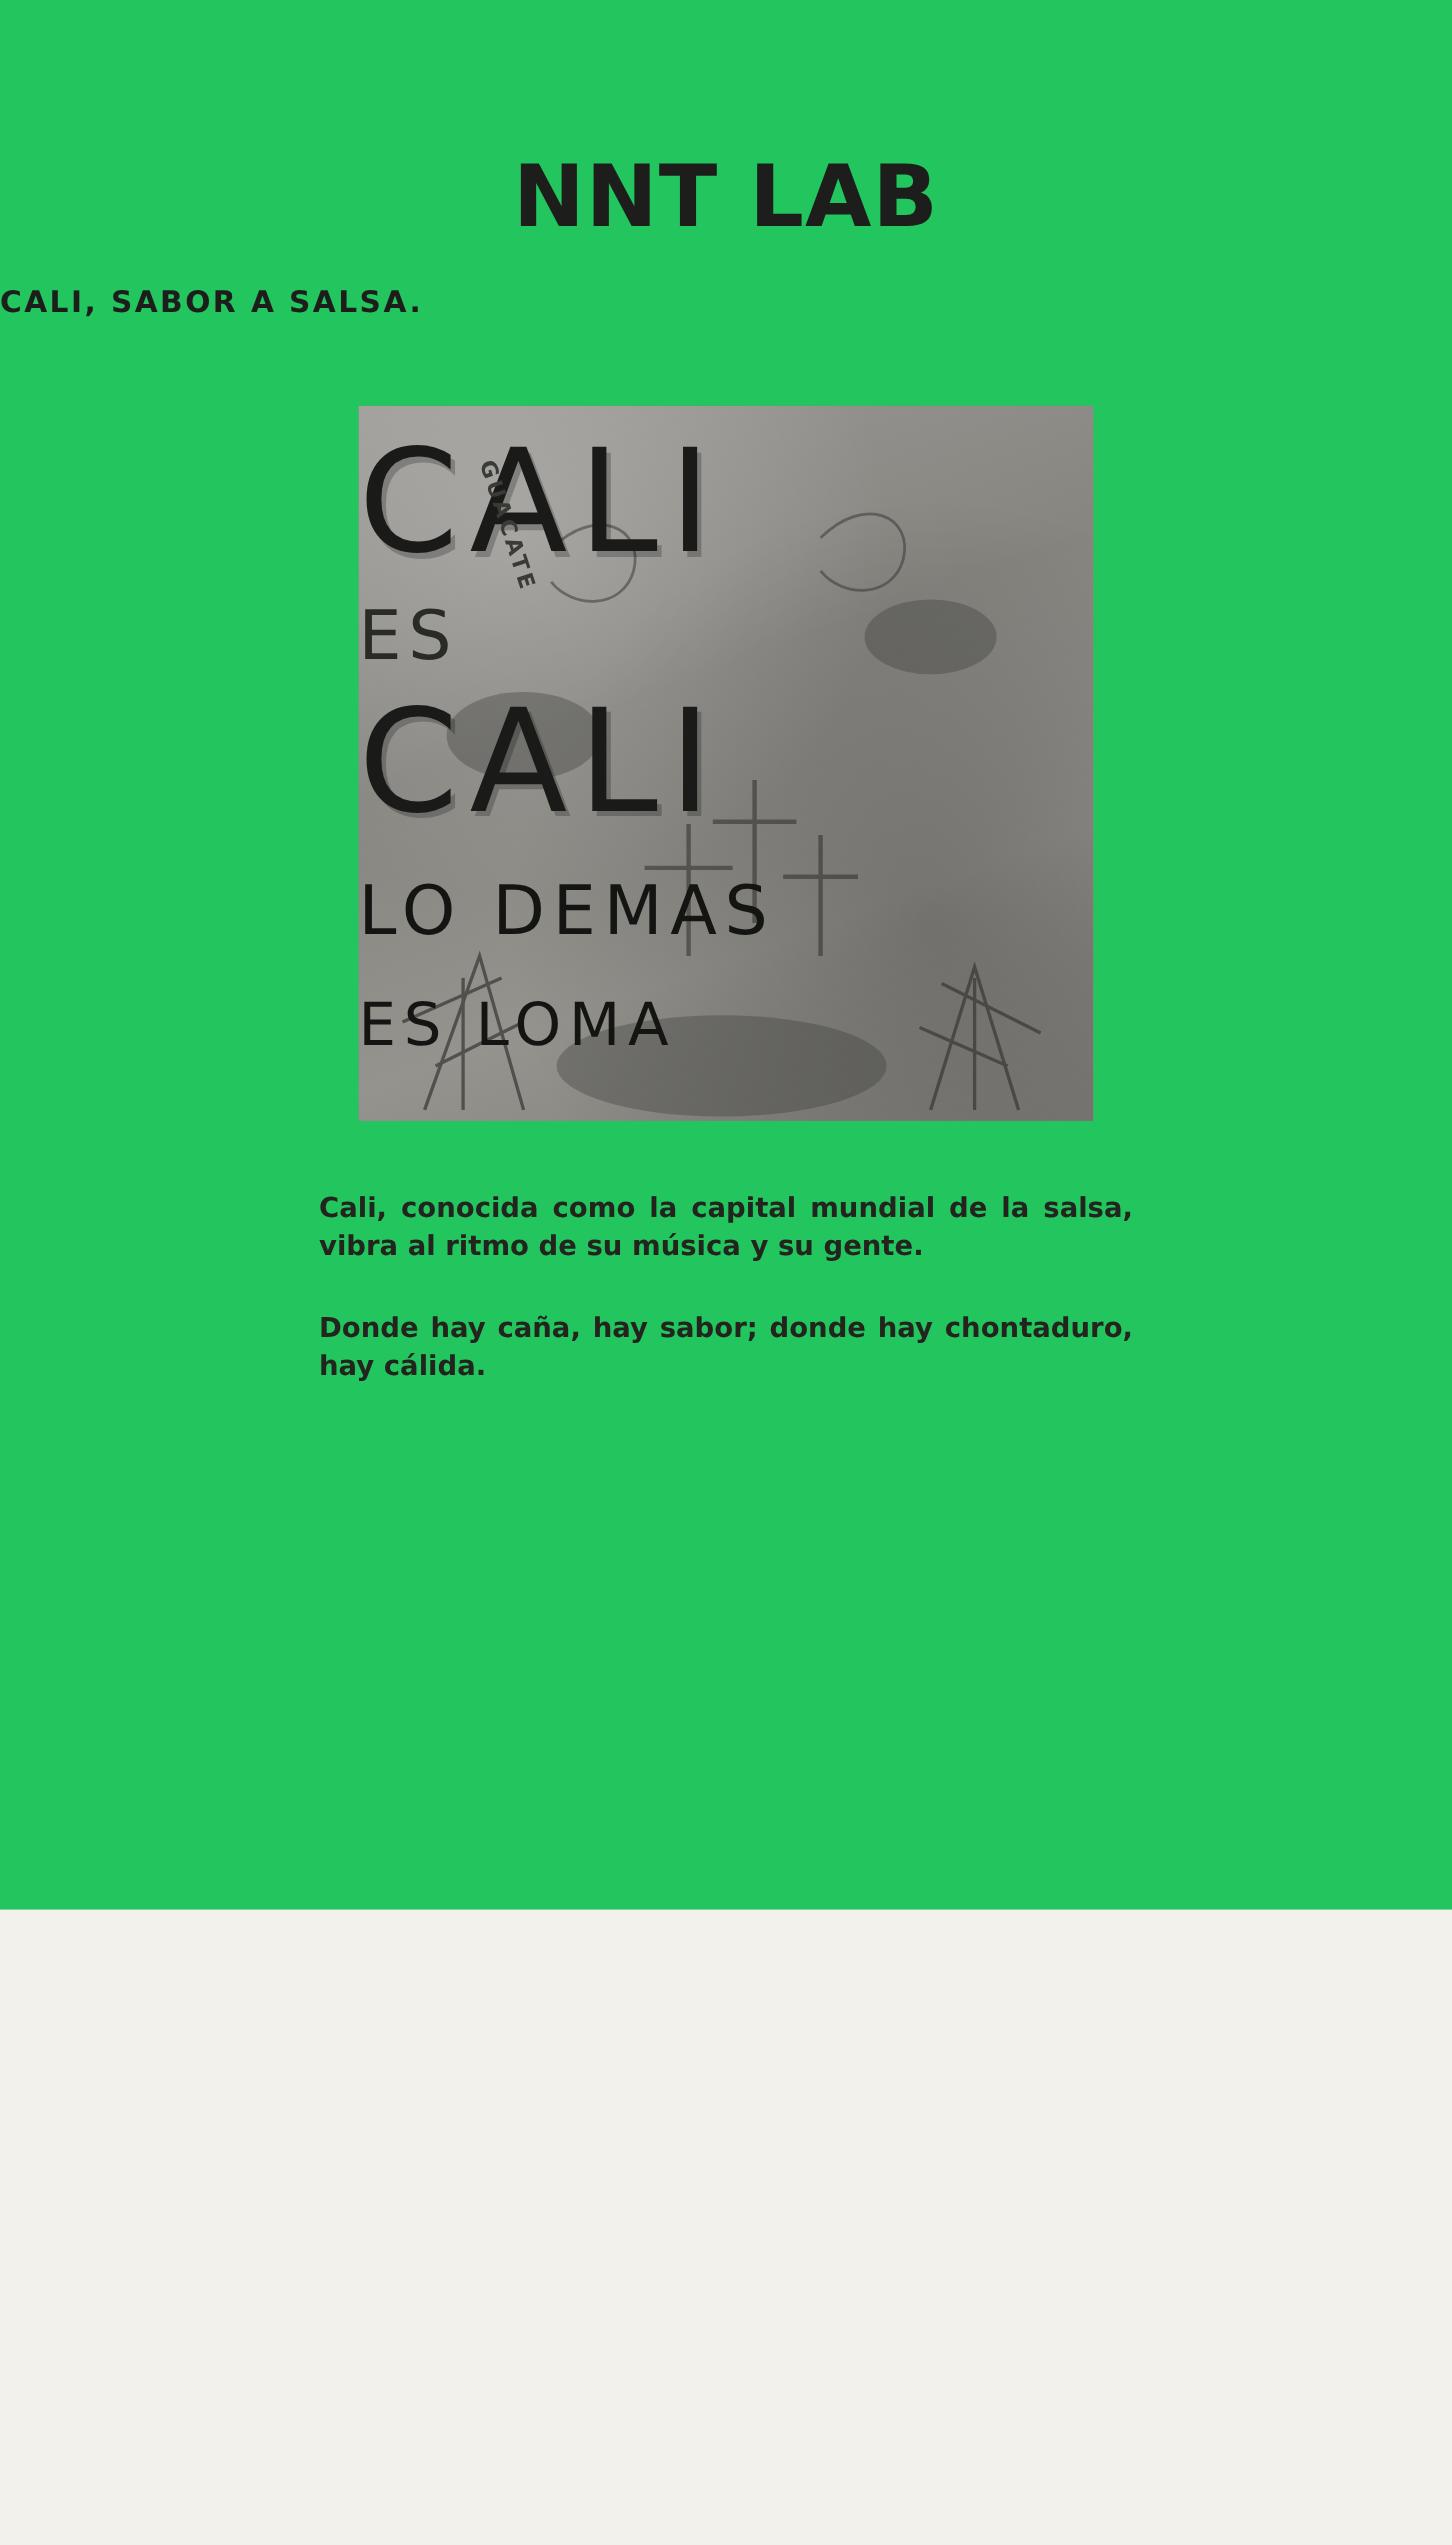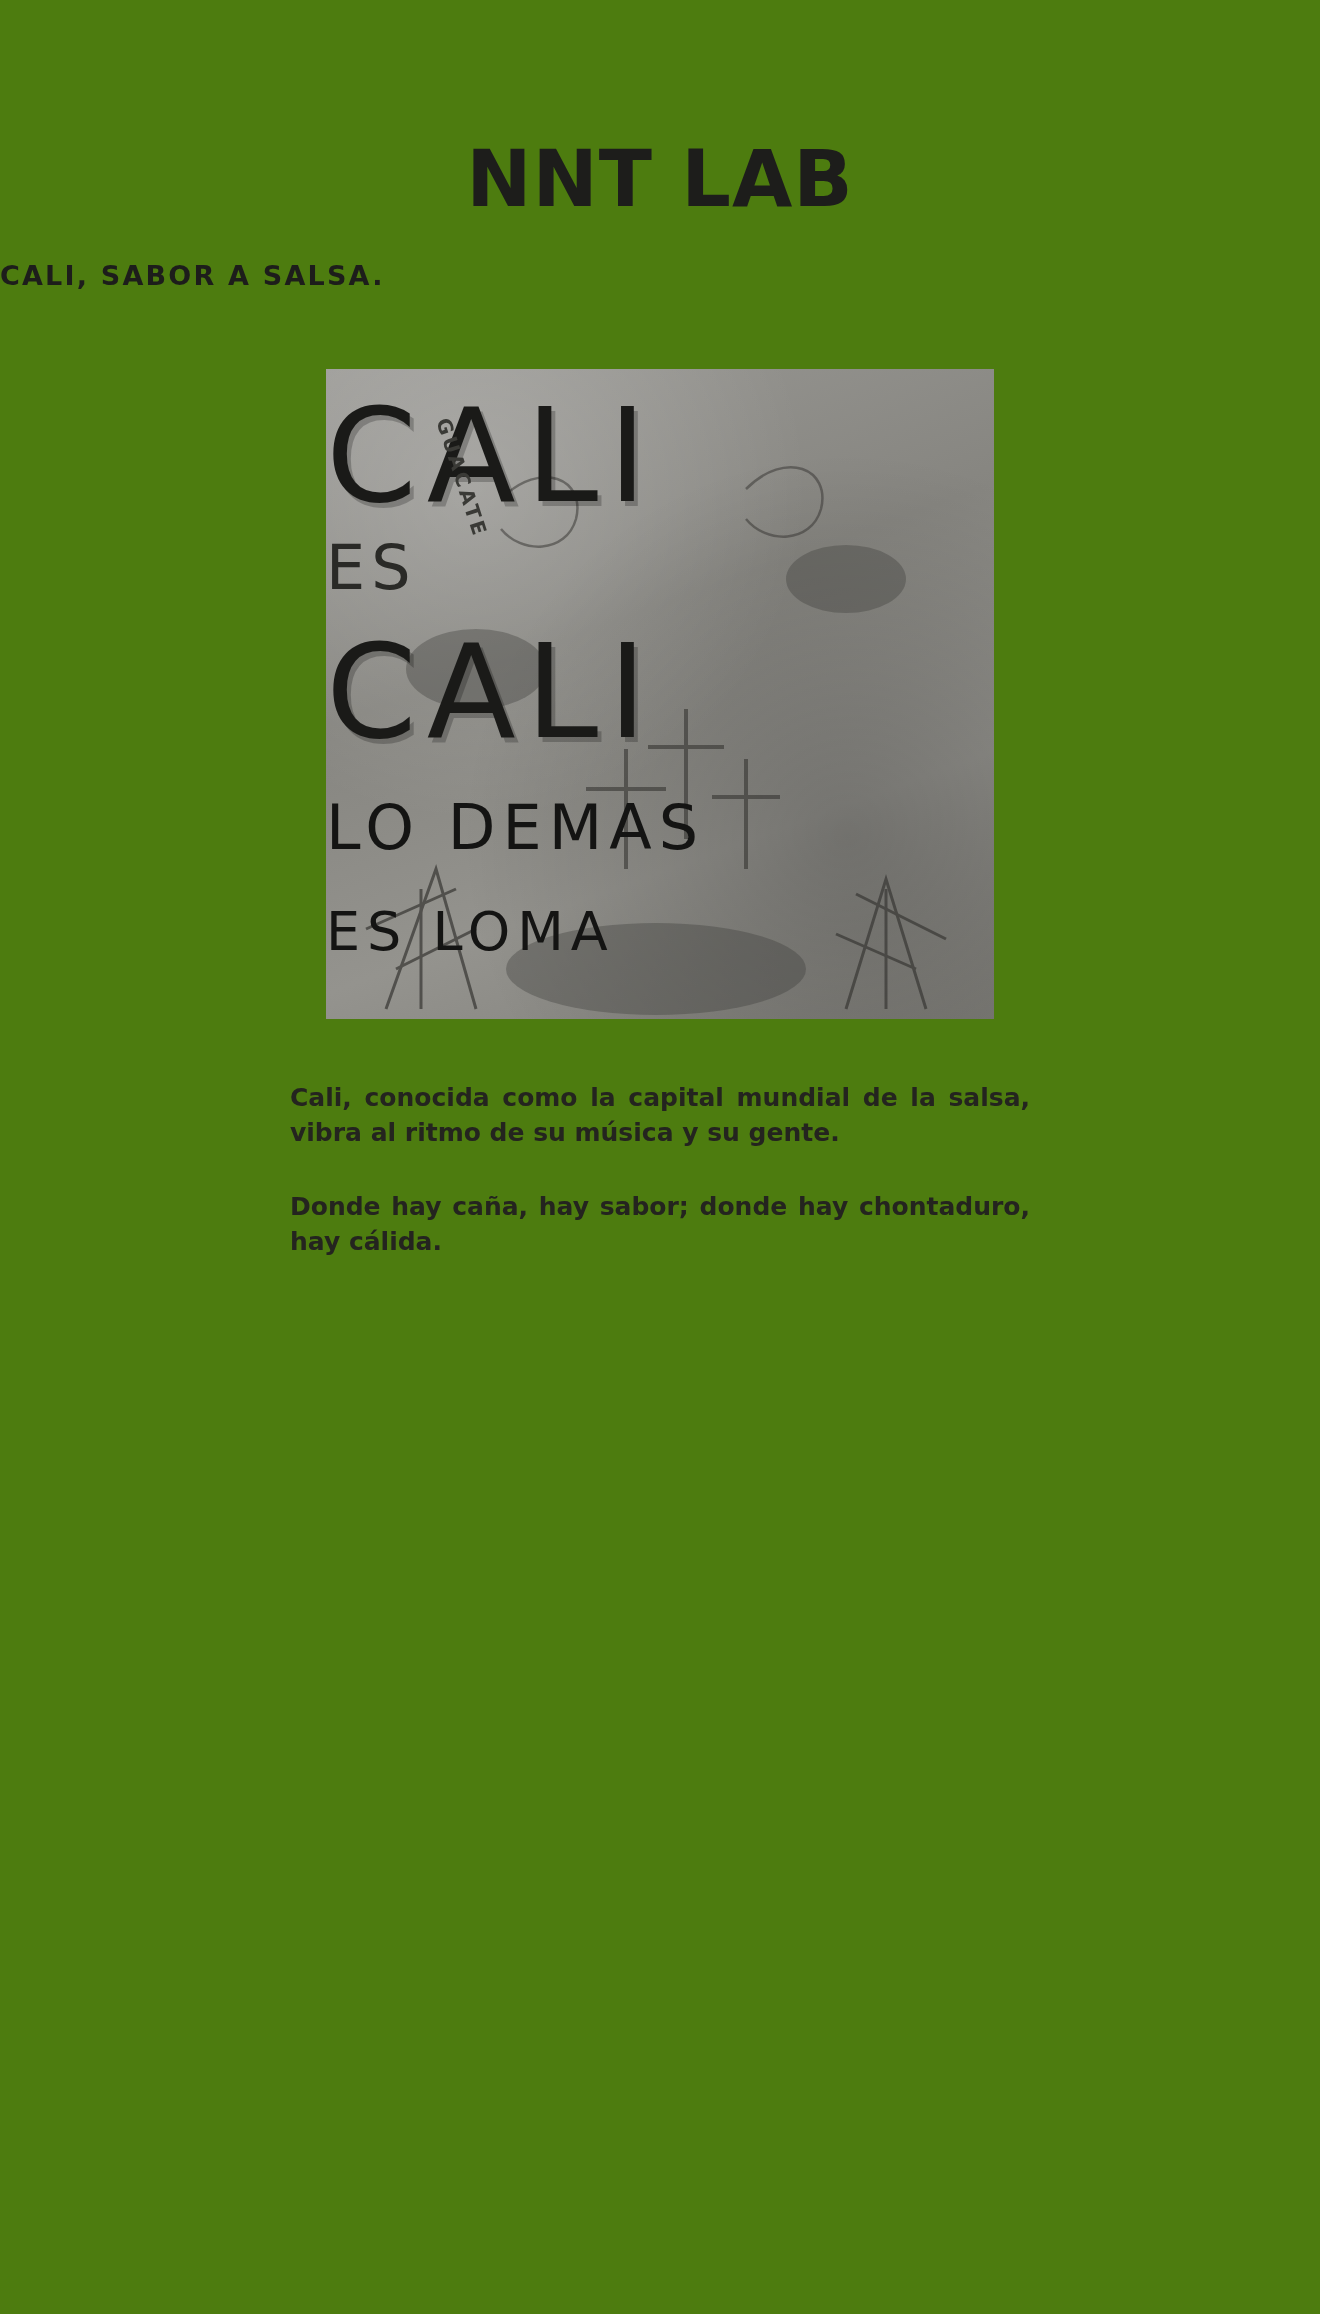--- a/index.html
+++ b/index.html
@@ -9,23 +9,23 @@
   body {
     width: 1320px;
     height: 2314px;
     background: #f2f1ec;
     font-family: "DejaVu Sans", sans-serif;
     color: #2b2b2b;
     overflow: hidden;
   }
   .page {
     width: 1320px;
-    height: 2314px;
+    height: 1736px;
     position: relative;
-    background: #4d7c0f;
+    background: #22c55e;
     box-sizing: border-box;
   }
   .title {
     margin: 0;
     padding-top: 140px;
     text-align: center;
     font-family: "DejaVu Sans", sans-serif;
     font-weight: 700;
     font-size: 78px;
     letter-spacing: 1px;
@@ -78,21 +78,21 @@
     font-weight: 400;
     line-height: 1;
   }
   .pt-cali1 {
     top: 22px;
     font-size: 130px;
     letter-spacing: 10px;
     text-shadow: 4px 5px 0 rgba(0,0,0,0.22);
   }
   .pt-es {
-    top: 168px;
+    top: 178px;
     font-size: 62px;
     letter-spacing: 6px;
     color: #2a2a27;
   }
   .pt-cali2 {
     top: 258px;
     font-size: 130px;
     letter-spacing: 10px;
     text-shadow: 4px 5px 0 rgba(0,0,0,0.22);
   }

